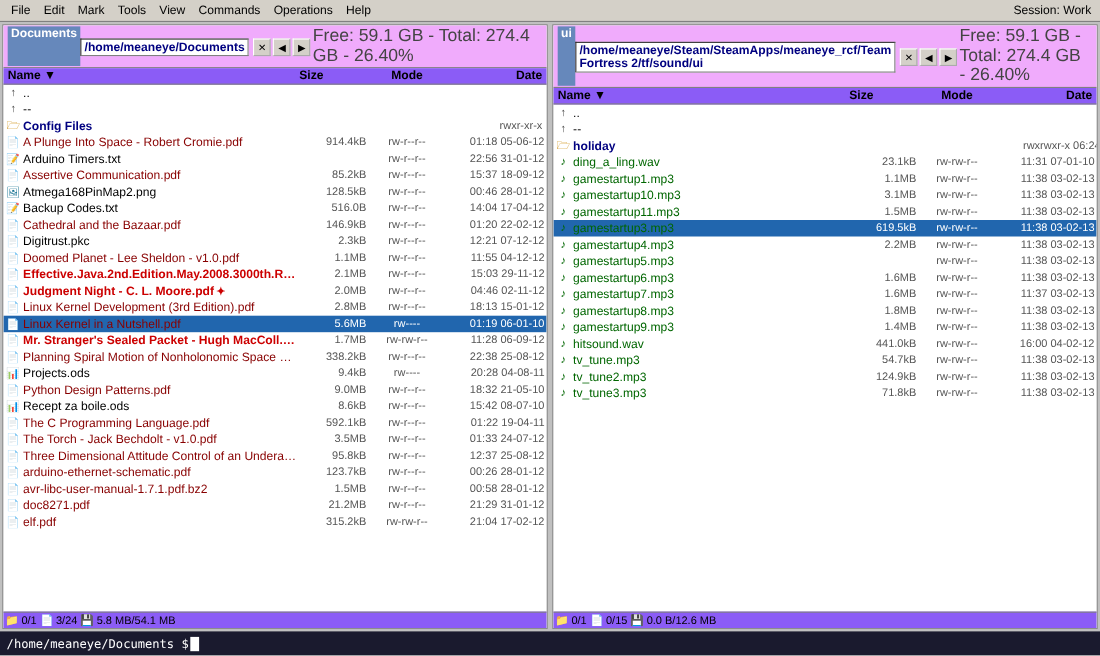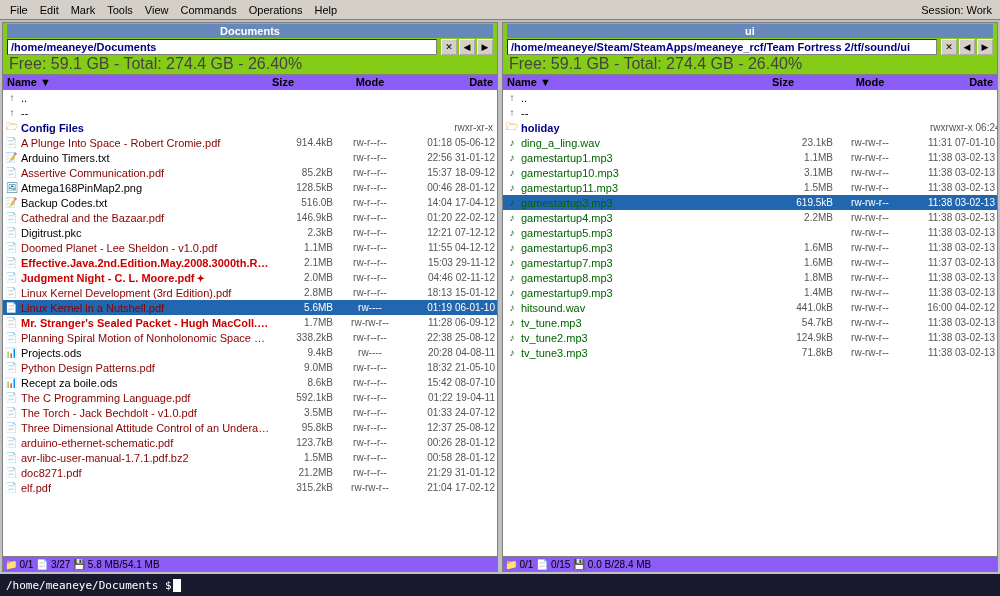--- a/index.html
+++ b/index.html
@@ -51,25 +51,25 @@
     .panel {
       display: flex;
       flex-direction: column;
       flex: 1;
       border: 1px solid #808080;
       margin: 2px;
       background: #ffffff;
       overflow: hidden;
     }
     .panel-header {
-      background: #84cc16;
+      background: #f0abfc;
       border-bottom: 1px solid #808080;
       padding: 1px 4px;
       display: flex;
-      flex-direction: column;
+      flex-direction: row;
       flex-shrink: 0;
     }
     .panel-title-row {
       display: flex;
       align-items: center;
       justify-content: space-between;
     }
     .panel-path {
       font-weight: bold;
       font-size: 11px;
@@ -487,21 +487,21 @@
             </span>
       <span class="file-name file-pdf">elf.pdf</span>
       <span class="file-size">315.2kB</span>
       <span class="file-mode">rw-rw-r--</span>
       <span class="file-date">21:04 17-02-12</span>
     </div>
         </div>
       <div class="col-headers" style="border-top:1px solid #808080; border-bottom:none;">
         <span class="status-item">📁 <span id="left-dirs">0/1</span></span>
         &nbsp;
-        <span class="status-item">📄 <span id="left-files">3/27</span></span>
+        <span class="status-item">📄 <span id="left-files">3/24</span></span>
         &nbsp;
         <span class="status-item">💾 <span id="left-size">5.8 MB/54.1 MB</span></span>
       </div>
     </div>
 
     <div class="panel">
       <div class="panel-header">
         <div style="background:#6688bb; padding:1px 3px; font-size:11px; font-weight:bold; color:#ffffff; text-align:center;">ui</div>
         <div class="panel-title-row" style="margin-top:1px;">
           <div class="panel-path">/home/meaneye/Steam/SteamApps/meaneye_rcf/Team Fortress 2/tf/sound/ui</div>
@@ -687,21 +687,21 @@
       <span class="file-size">71.8kB</span>
       <span class="file-mode">rw-rw-r--</span>
       <span class="file-date">11:38 03-02-13</span>
     </div>
         </div>
       <div class="col-headers" style="border-top:1px solid #808080; border-bottom:none;">
         <span class="status-item">📁 <span id="right-dirs">0/1</span></span>
         &nbsp;
         <span class="status-item">📄 <span id="right-files">0/15</span></span>
         &nbsp;
-        <span class="status-item">💾 <span id="right-size">0.0 B/28.4 MB</span></span>
+        <span class="status-item">💾 <span id="right-size">0.0 B/12.6 MB</span></span>
       </div>
     </div>
 
   </div>
 
   <div id="cmdbar">
     <span>/home/meaneye/Documents $</span>
     <span style="background:#fff; width:8px; display:inline-block; height:13px; margin-left:1px;">&nbsp;</span>
   </div>
 </div>

